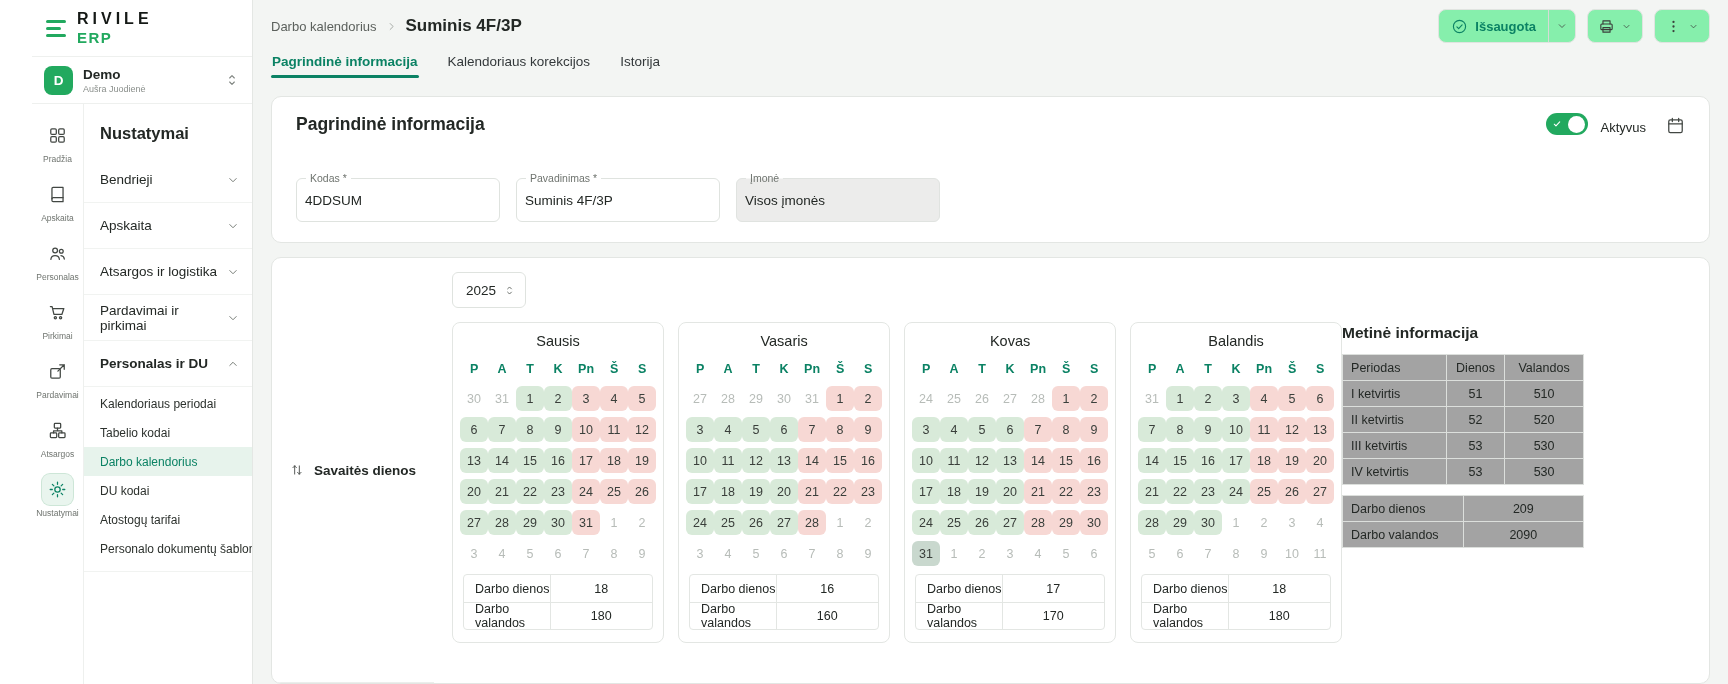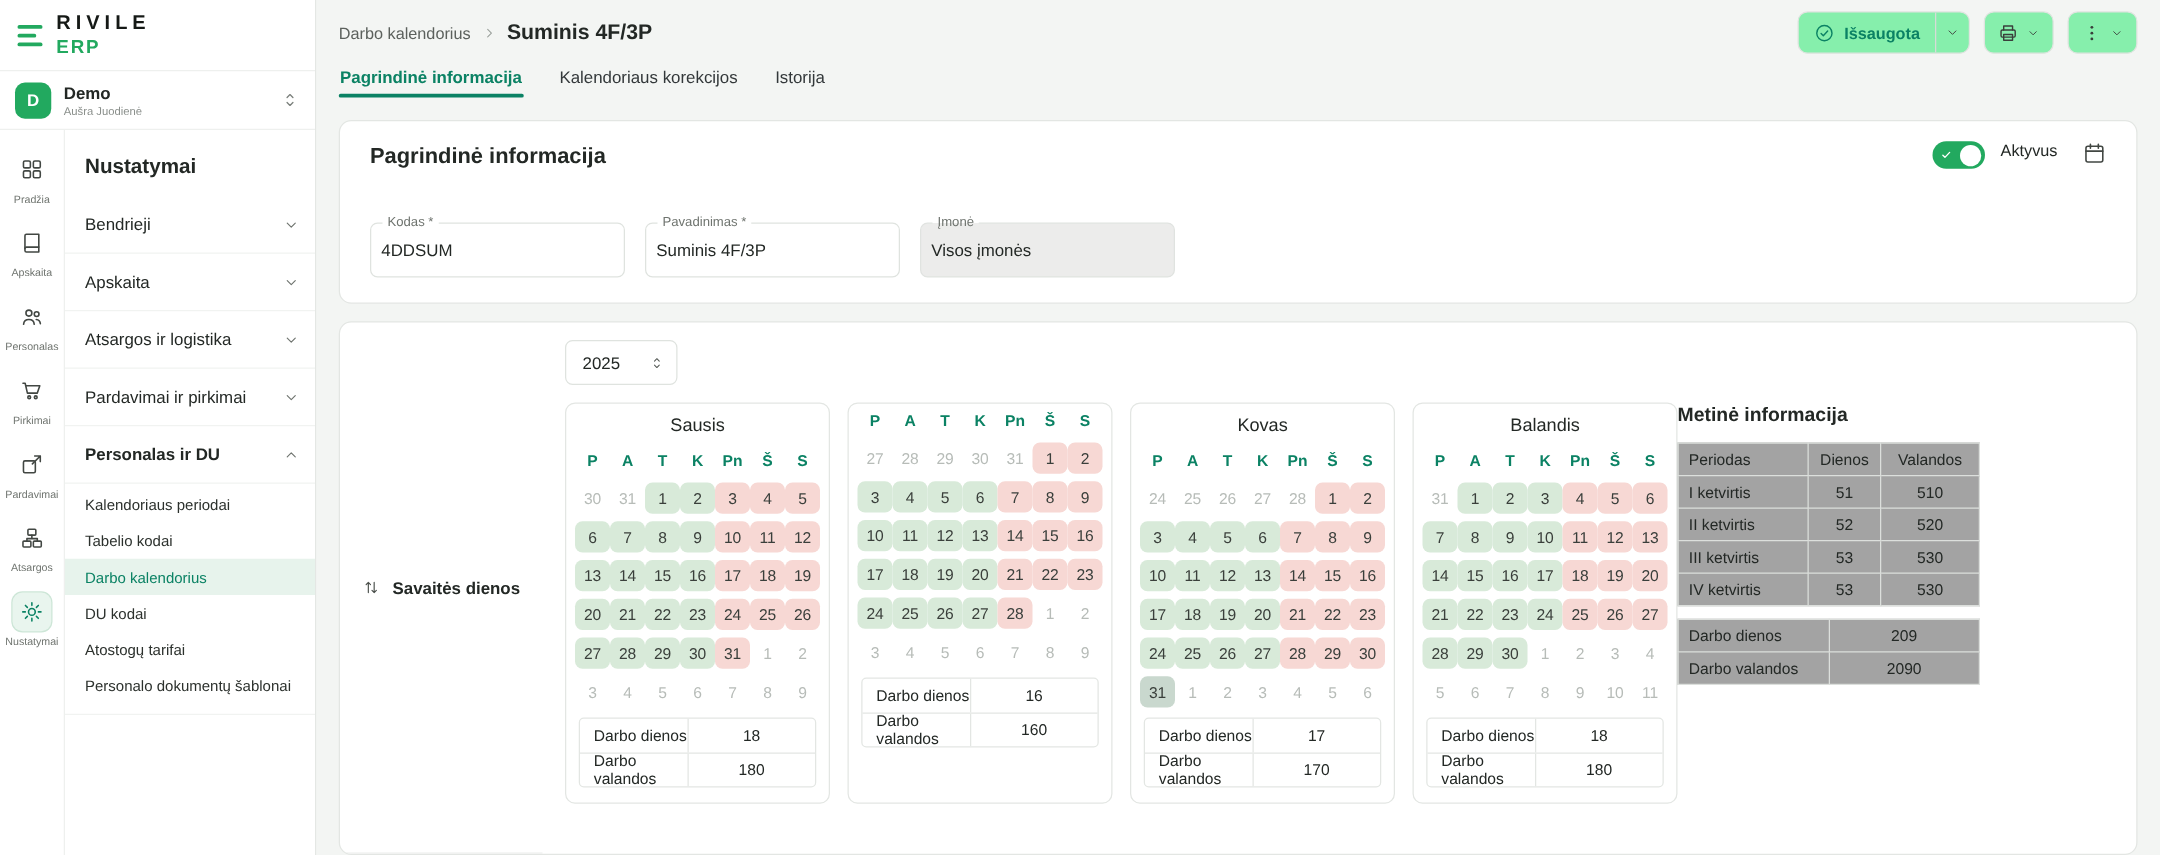--- a/index.html
+++ b/index.html
@@ -8,21 +8,21 @@
     font-family:"Liberation Sans","DejaVu Sans",sans-serif;
     background:#f3f5f3; color:#232825; overflow:hidden; font-size:13px;
   }
   svg { fill:none; stroke:currentColor; stroke-width:1.6; stroke-linecap:round; stroke-linejoin:round; }
   .ic { display:inline-flex; align-items:center; justify-content:center; }
   .ic svg { width:16px; height:16px; display:block; }
 
   .app { display:flex; width:100%; height:100%; }
 
   
-  .sidebar { width:253px; min-width:253px; background:#fff; border-right:1px solid #e4e7e4; display:flex; flex-direction:column; }
+  .sidebar { width:253px; min-width:253px; background:#fff; border-right:1px solid #e4e7e4; display:flex; flex-direction:column;padding-left:32px; }
   .logo-row { height:57px; display:flex; align-items:center; padding:0 14px; gap:11px; border-bottom:1px solid #eef0ee; }
   .burger { display:flex; flex-direction:column; gap:4px; width:20px; cursor:pointer; }
   .burger i { display:block; height:3px; background:var(--brand,#22A95F); border-radius:2px; }
   .burger i:nth-child(2) { width:15px; }
   .brand-name { font-size:16px; font-weight:700; letter-spacing:4px; color:#151916; }
   .brand-sub { font-size:15px; font-weight:700; letter-spacing:1.5px; color:var(--brand,#22A95F); margin-top:1px; }
   .user-row { height:47px; border-bottom:1px solid #eef0ee; display:flex; align-items:center; gap:10px; padding:0 12px; cursor:pointer; }
   .avatar { width:29px; height:29px; border-radius:8px; background:var(--brand,#22A95F); color:#fff; font-weight:700; font-size:13.5px; display:flex; align-items:center; justify-content:center; }
   .user-meta { flex:1; min-width:0; }
   .user-name { font-size:13.5px; font-weight:700; }
@@ -71,42 +71,42 @@
   .tab.active { color:var(--accent,#0B8264); font-weight:700; }
   .tab.active::after { content:""; position:absolute; left:0; right:0; bottom:0; height:3px; background:var(--accent,#0B8264); border-radius:2px; }
 
   .content { flex:1; padding:8px 18px 0; display:flex; flex-direction:column; gap:14px; overflow:hidden; }
   .card { background:#fff; border:1px solid #e3e6e3; border-radius:10px; }
 
   
   .card-general { padding:16px 24px 20px; }
   .cg-head { display:flex; align-items:center; justify-content:space-between; }
   .cg-title { font-size:17.5px; font-weight:700; }
-  .cg-controls { display:flex; align-items:flex-start; gap:12px; }
+  .cg-controls { display:flex; align-items:flex-end; gap:12px; }
   .toggle { width:42px; height:22px; border-radius:12px; background:var(--brand,#22A95F); position:relative; display:inline-flex; align-items:center; cursor:pointer; }
   .toggle .tick { color:#fff; margin-left:6px; }
   .toggle .tick svg { width:10px; height:10px; stroke-width:2.6; }
   .toggle .knob { position:absolute; right:3px; width:17px; height:17px; border-radius:50%; background:#fff; }
   .toggle-label { font-size:13px; }
   .cal-btn { margin-left:8px; cursor:pointer; color:#424743; }
   .cal-btn svg { width:19px; height:19px; }
   .fields { display:flex; gap:16px; margin-top:24px; }
   .field { position:relative; width:204px; height:44px; border:1px solid #dfe3df; border-radius:6px; display:flex; align-items:center; padding:0 8px; background:#fff; cursor:text;margin-top:19px; }
   .field .f-label { position:absolute; top:-7px; left:9px; font-size:10.5px; color:#6f746f; background:#fff; padding:0 4px; line-height:13px; }
   .field .f-value { font-size:13.5px; color:#232825; white-space:nowrap; }
   .field.disabled { background:#ececeb; border-color:#e0e3e0; cursor:default; }
   .field.disabled .f-label { background:linear-gradient(#fff 48%, #ececeb 52%); }
 
   
   .card-week { height:560px; display:flex; flex-direction:row; overflow:hidden; }
   .cw-head { display:flex; align-items:center; gap:10px; padding:13px 18px; border-bottom:1px solid #eceeec; font-size:13.5px; font-weight:700; }
   .cw-head .ic { color:#4a4f4b; }
   .cw-head .ic svg { width:14px; height:14px; }
   .cw-body { padding:14px 18px; }
-  .year-select { width:90px; height:36px; border:1px solid #dfe3df; border-radius:6px; display:flex; align-items:center; justify-content:space-between; padding:0 9px 0 13px; font-size:13.5px; cursor:pointer; background:#fff; }
+  .year-select { width:74px; height:36px; border:1px solid #dfe3df; border-radius:6px; display:flex; align-items:center; justify-content:space-between; padding:0 9px 0 13px; font-size:13.5px; cursor:pointer; background:#fff; }
   .year-select .ic { color:#555a56; }
   .year-select .ic svg { width:13px; height:13px; }
 
   .cal-area { display:flex; margin-top:14px; align-items:flex-start; }
   .months { flex:1; display:flex; gap:14px; min-width:0; }
   .month-card { flex:1; border:1px solid #e3e6e3; border-radius:8px; background:#fff; min-width:0; }
   .month-title { text-align:center; font-size:14.5px; color:#23282 5; padding:10px 0 6px; color:#232825; }
   .month-grid { display:grid; grid-template-columns:repeat(7,1fr); padding:0 7px; }
   .wd { height:28px; display:flex; align-items:center; justify-content:center; font-size:12.5px; font-weight:700; color:var(--accent,#0B8264); }
   .day-cell { height:31px; display:flex; align-items:center; justify-content:center; cursor:pointer; }
@@ -555,20 +555,21 @@
                       <div class="ms-label" data-name="summary-label">Darbo dienos</div>
                       <div class="ms-value" data-name="summary-value">18</div>
                     </div>
                     <div class="ms-row" data-name="summary-row-work-hours">
                       <div class="ms-label" data-name="summary-label">Darbo valandos</div>
                       <div class="ms-value" data-name="summary-value">180</div>
                     </div>
                   </div>
                 </div>
                 <div class="month-card" data-name="month-card-vasaris">
+                  <div class="month-title" data-name="month-title">Vasaris</div>
                   <div class="month-grid" data-name="month-grid">
                     <div class="wd" data-name="weekday-label">P</div>
                     <div class="wd" data-name="weekday-label">A</div>
                     <div class="wd" data-name="weekday-label">T</div>
                     <div class="wd" data-name="weekday-label">K</div>
                     <div class="wd" data-name="weekday-label">Pn</div>
                     <div class="wd" data-name="weekday-label">Š</div>
                     <div class="wd" data-name="weekday-label">S</div>
                     <div class="day-cell" data-name="day-cell">
                       <span class="day o" data-name="day-o">27</span>

